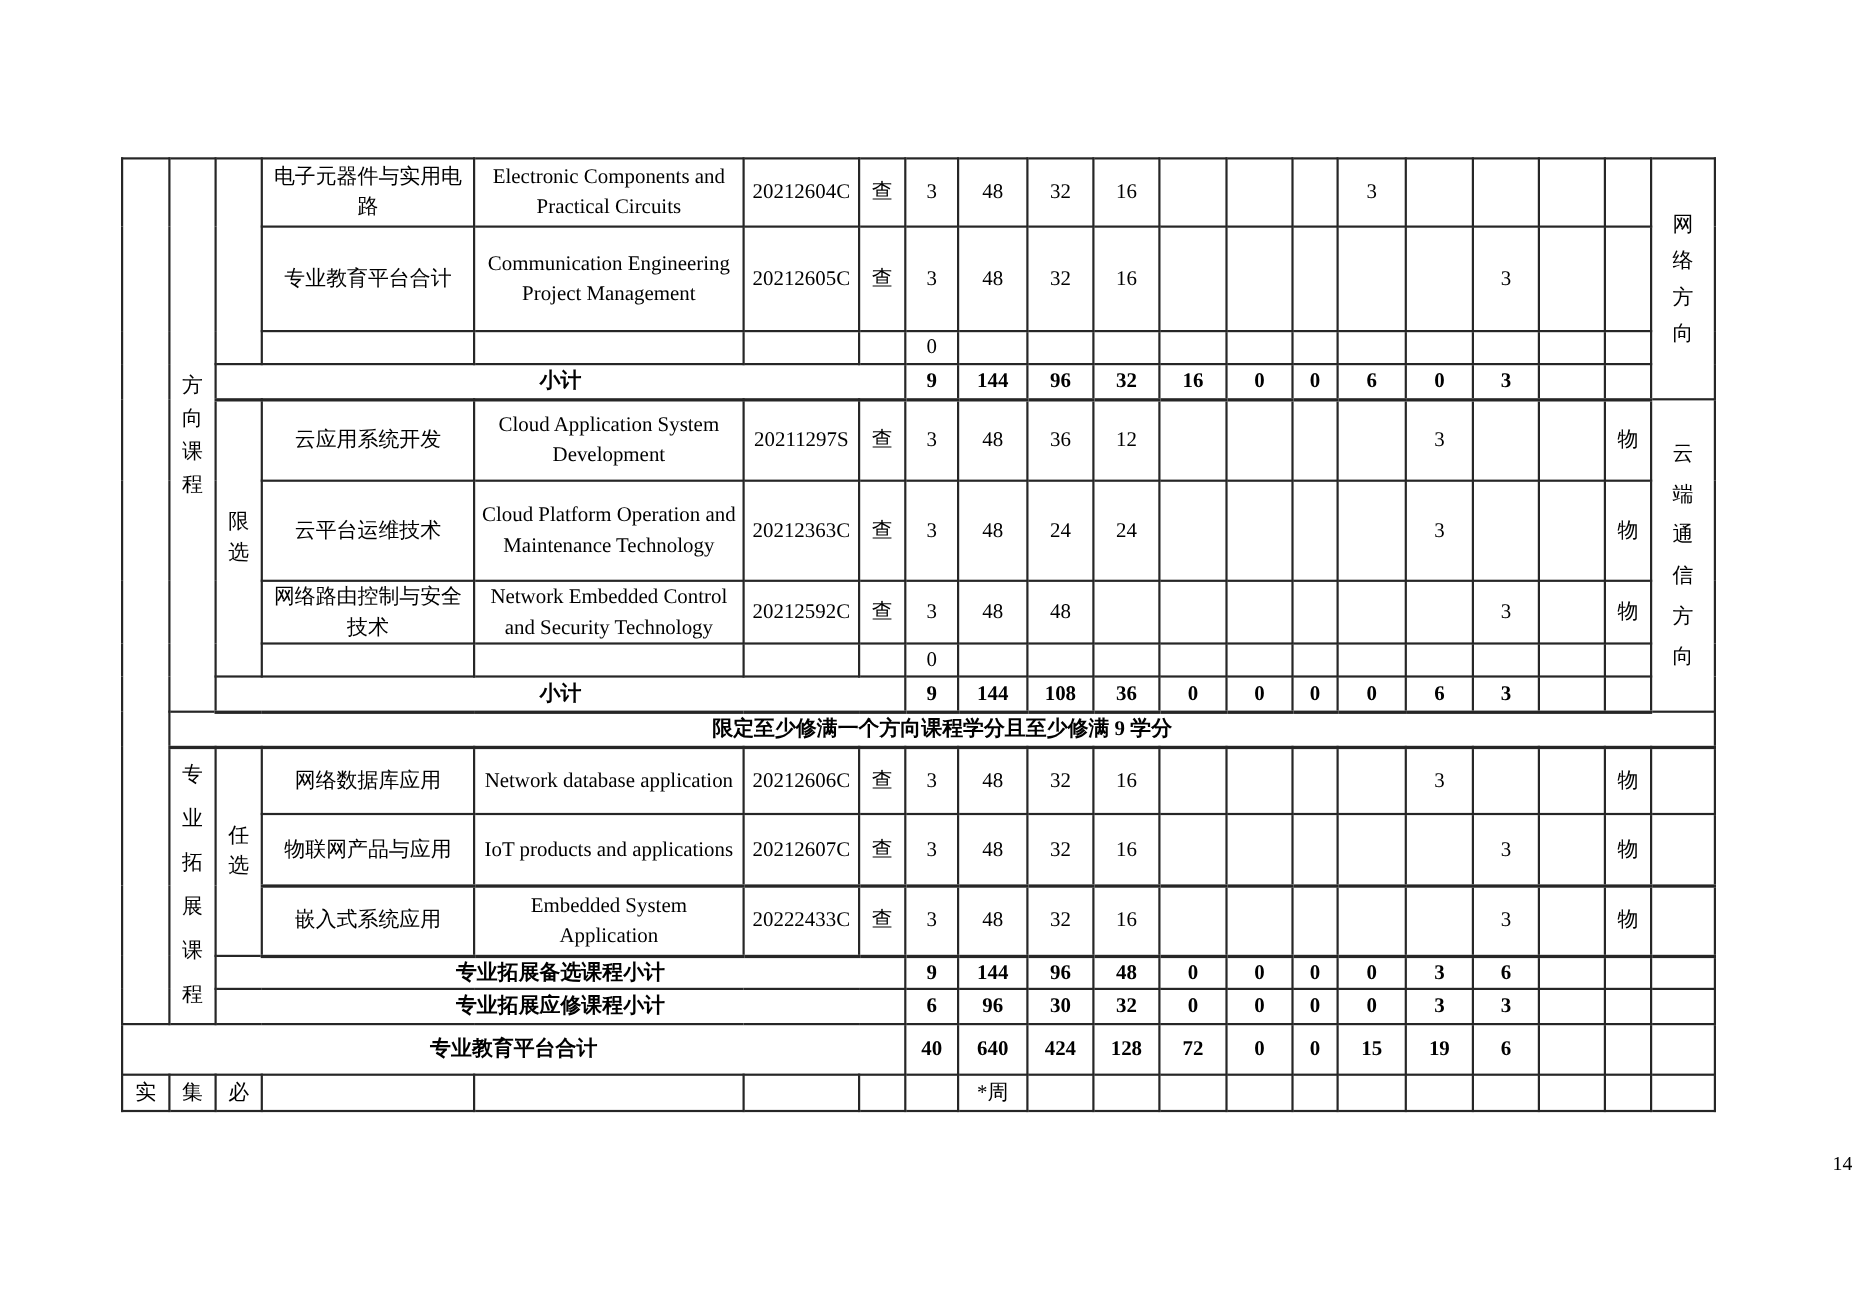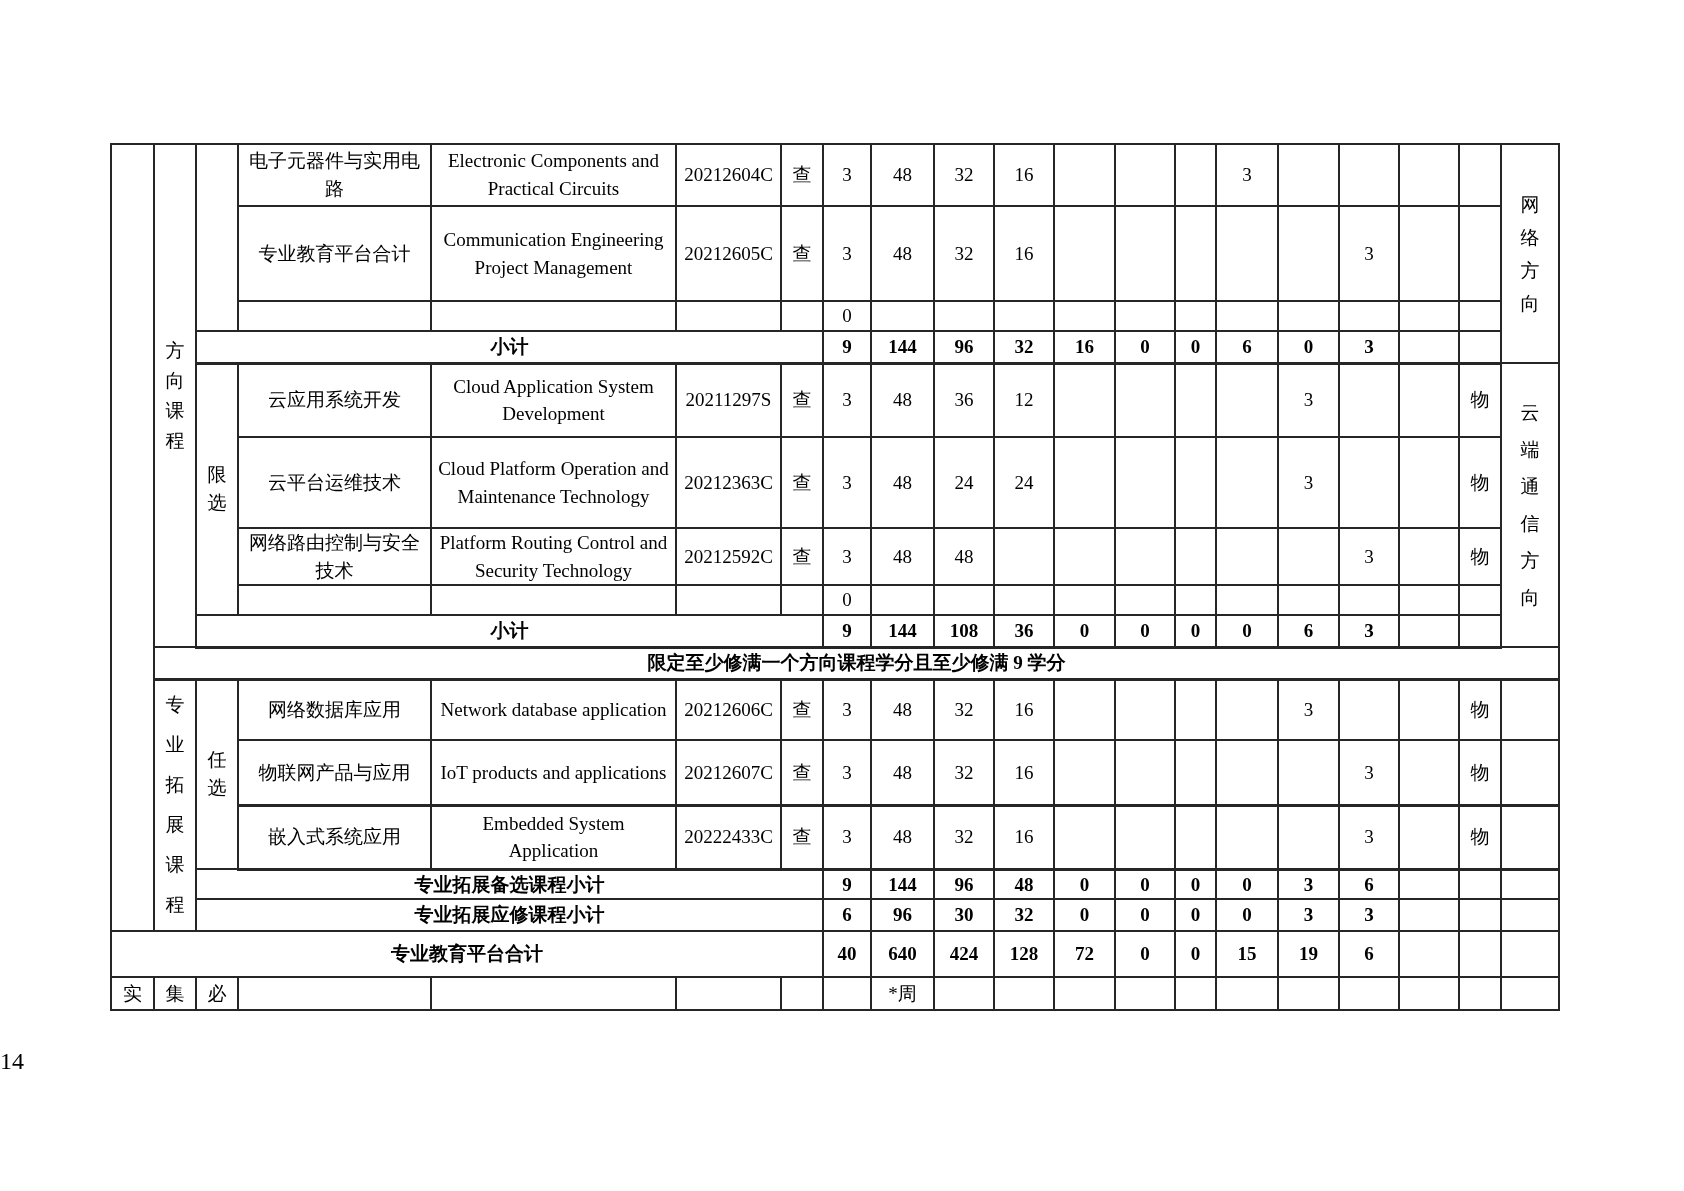--- a/index.html
+++ b/index.html
@@ -34,21 +34,21 @@
   }
   td.v-top{vertical-align:top;padding-top:8px;}
   .lh30 span{line-height:30px;}
   .lh33 span{line-height:33px;}
   .lh37 span{line-height:37px;}
   .lh40 span{line-height:40px;}
   .lh28 span{line-height:28px;}
   tr.thick-b td{border-bottom-width:3px;}
   .pagenum{
     position:absolute;top:1048px;left:0;right:0;
-    text-align:left;font-size:24px;
+    text-align:right;font-size:18px;
   }
 </style>
 </head>
 <body>
 
 <table class="sched">
   <colgroup>
     <col style="width:43px">
       <col style="width:42px">
       <col style="width:42px">
@@ -184,21 +184,21 @@
     <td></td>
     <td></td>
     <td>3</td>
     <td></td>
     <td></td>
     <td>物</td>
   </tr>
 
   <tr style="height:47px">
     <td class="namezh">网络路由控制与安全技术</td>
-    <td class="nameen">Platform Routing Control and Security Technology</td>
+    <td class="nameen">Network Embedded Control and Security Technology</td>
     <td>20212592C</td>
     <td>查</td>
     <td>3</td>
     <td>48</td>
     <td>48</td>
     <td></td>
     <td></td>
     <td></td>
     <td></td>
     <td></td>

